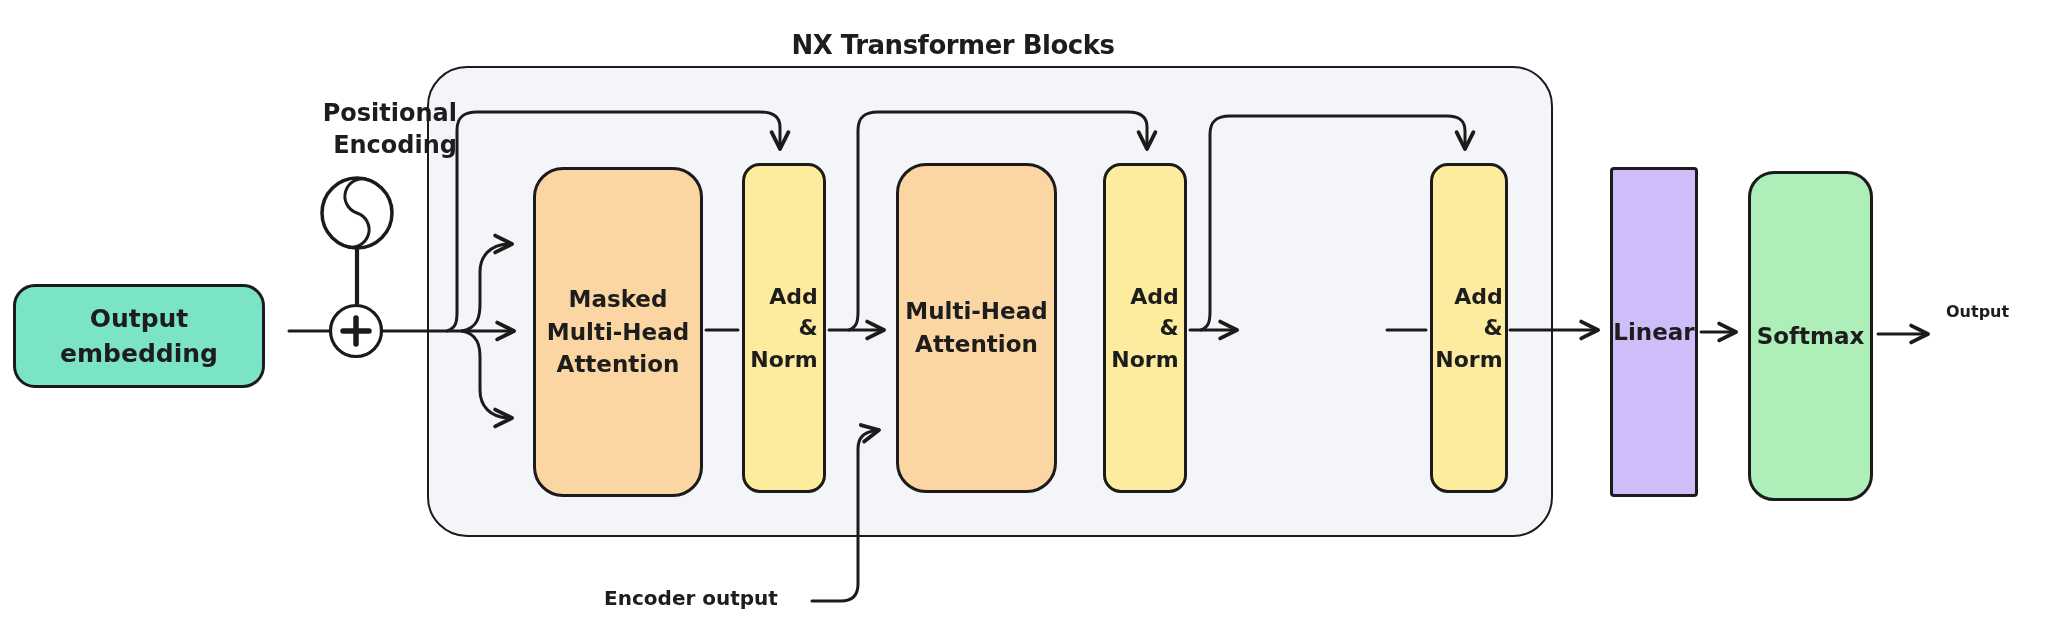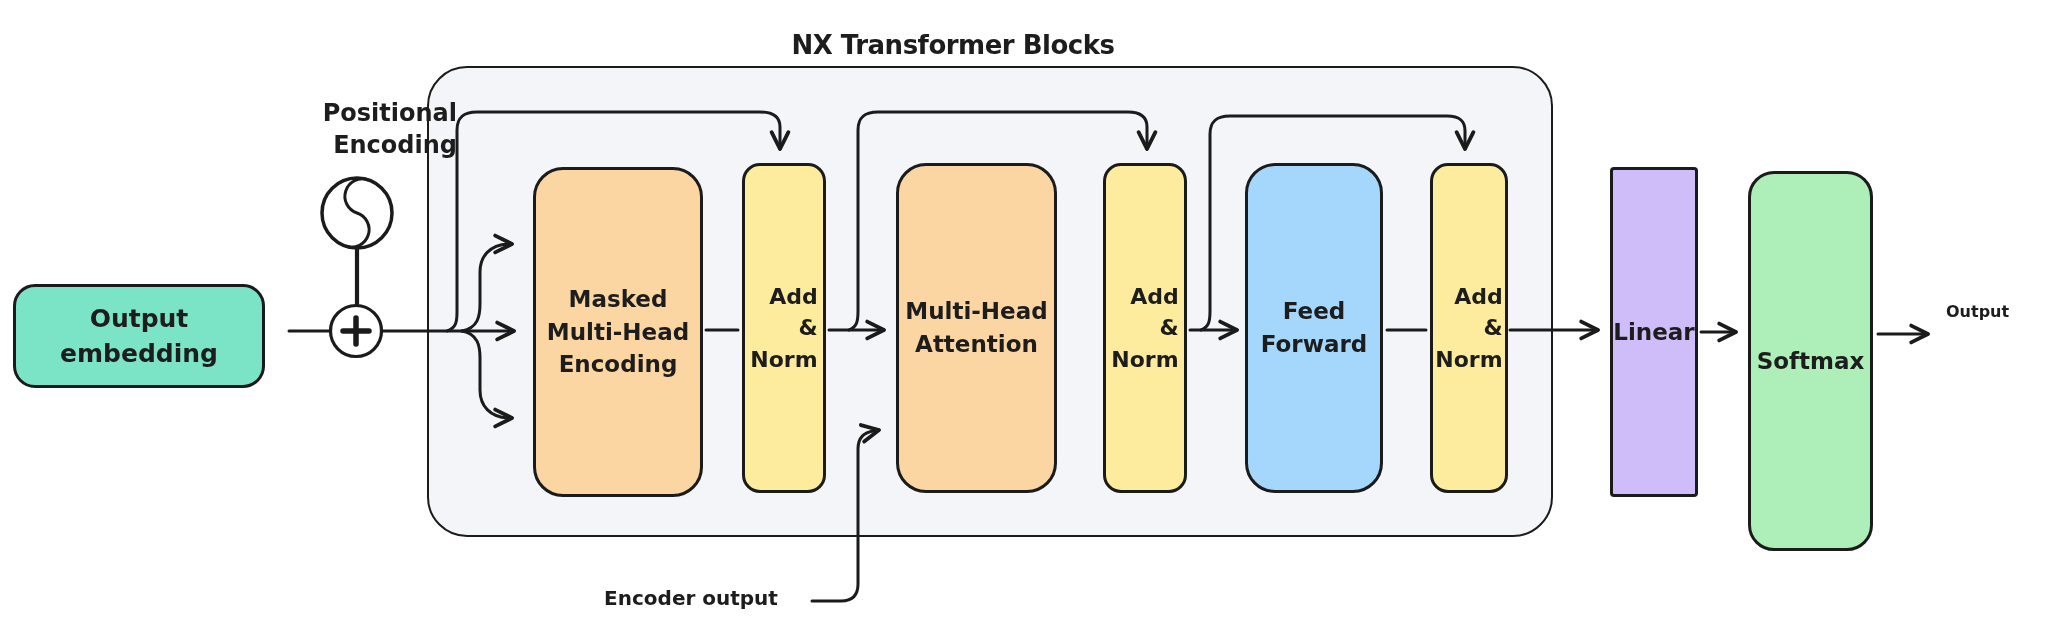--- a/index.html
+++ b/index.html
@@ -28,43 +28,41 @@
 
   <div class="container"></div>
 
   <div class="box" style="left: 13px; top: 284px; width: 252px; height: 104px; border-radius: 22px; font-size: 25px; background-color: rgb(123, 227, 198);">Output embedding</div>
 
   <div class="label pe-label">Positional
 Encoding</div>
 
   <div class="box" style="left: 533px; top: 167px; width: 170px; height: 330px; border-radius: 30px; background-color: rgb(251, 214, 162);">Masked
 Multi-Head
-Encoding</div>
+Attention</div>
 
   <div class="box small" style="left: 742px; top: 163px; width: 84px; height: 330px; border-radius: 18px; background-color: rgb(253, 236, 157);">Add
 &amp;
 Norm</div>
 
   <div class="box" style="left: 896px; top: 163px; width: 161px; height: 330px; border-radius: 30px; background-color: rgb(251, 214, 162);">Multi-Head
 Attention</div>
 
   <div class="box small" style="left: 1103px; top: 163px; width: 84px; height: 330px; border-radius: 18px; background-color: rgb(253, 236, 157);">Add
 &amp;
 Norm</div>
 
-  <div class="box" style="left: 1245px; top: 163px; width: 138px; height: 330px; border-radius: 30px; background-color: rgb(165, 214, 252);">Feed
-Forward</div>
 
   <div class="box small" style="left: 1430px; top: 163px; width: 78px; height: 330px; border-radius: 18px; background-color: rgb(253, 236, 157);">Add
 &amp;
 Norm</div>
 
   <div class="box" style="left: 1610px; top: 167px; width: 88px; height: 330px; border-radius: 4px; background-color: rgb(206, 189, 248);">Linear</div>
 
-  <div class="box" style="left: 1748px; top: 171px; width: 125px; height: 380px; border-radius: 26px; background-color: rgb(174, 238, 184);">Softmax</div>
+  <div class="box" style="left: 1748px; top: 171px; width: 125px; height: 330px; border-radius: 26px; background-color: rgb(174, 238, 184);">Softmax</div>
 
   <div class="label enc-label">Encoder output</div>
 
   <div class="label out-label">Output</div>
 
   <svg class="connectors" width="2048" height="631" viewBox="0 0 2048 631">
     <defs>
       <marker id="arrow" viewBox="0 0 10 10" refX="8.5" refY="5" markerWidth="8" markerHeight="8" orient="auto-start-reverse" markerUnits="strokeWidth">
         <path d="M1.5,1.5 L8.5,5 L1.5,8.5" fill="none" stroke="#1b1b1b" stroke-width="1.6" stroke-linecap="round" stroke-linejoin="round"></path>
       </marker>

